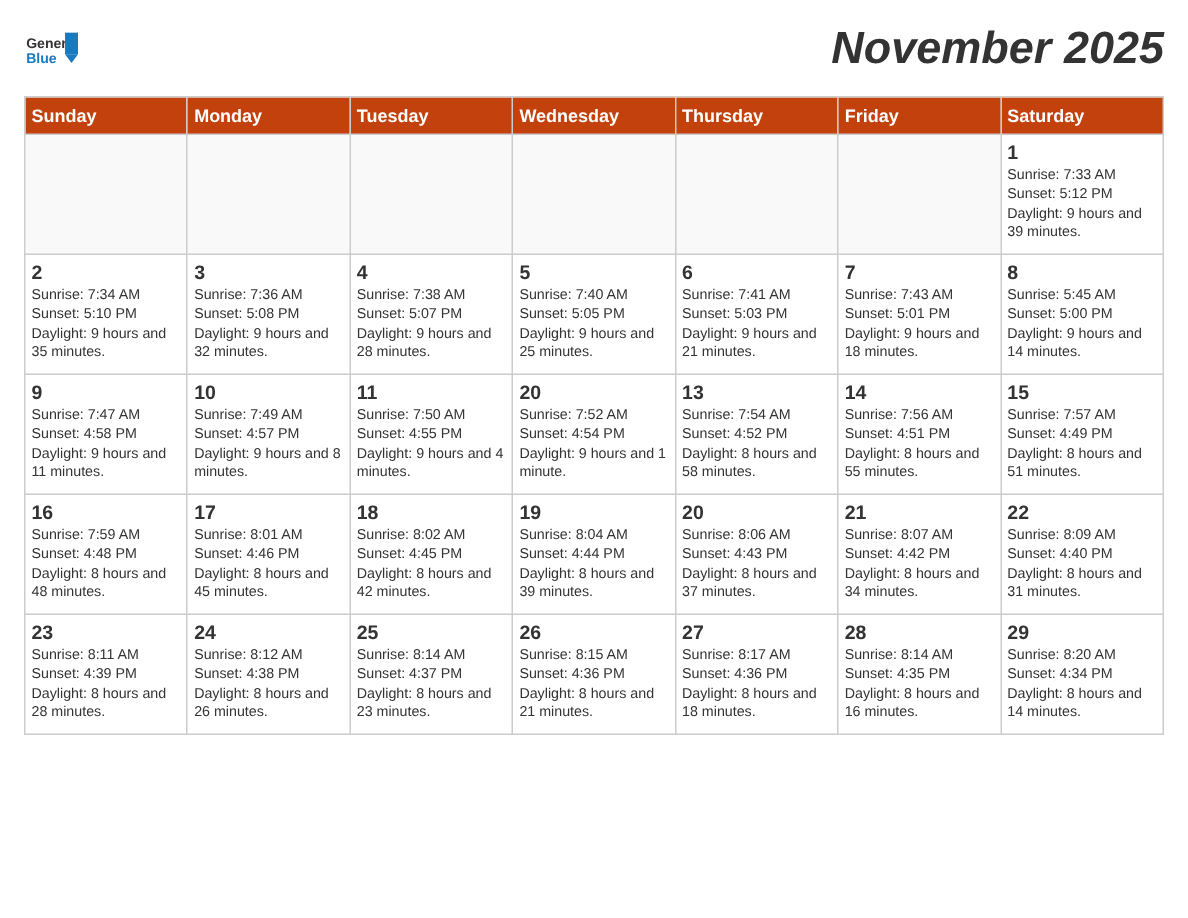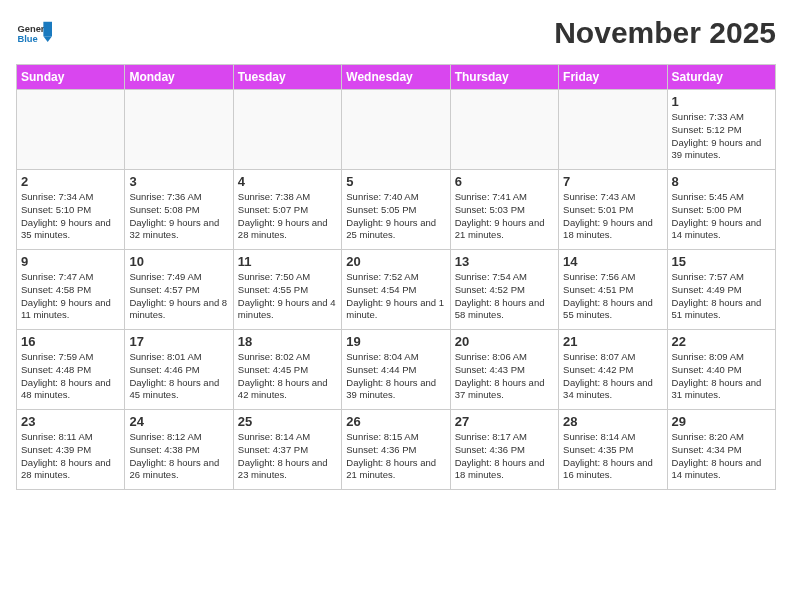--- a/index.html
+++ b/index.html
@@ -20,37 +20,38 @@
       display: flex;
       align-items: center;
       gap: 4px;
     }
     .logo-icon {
       width: 36px;
       height: 36px;
     }
     .title-block {
       text-align: center;
+      font-style: italic;
     }
     .month-title {
       font-size: 30px;
       font-weight: bold;
       color: #333;
     }
     .subtitle {
       font-size: 14px;
       color: #555;
     }
     .calendar {
       width: 100%;
       border-collapse: collapse;
       font-size: 10px;
     }
     .calendar thead th {
-      background: #d946ef;
+      background: #c2410c;
       color: #fff;
       padding: 5px 4px;
       text-align: left;
       font-size: 12px;
       font-weight: bold;
       border: 1px solid #ccc;
     }
     .calendar tbody td {
       border: 1px solid #ccc;
       vertical-align: top;

